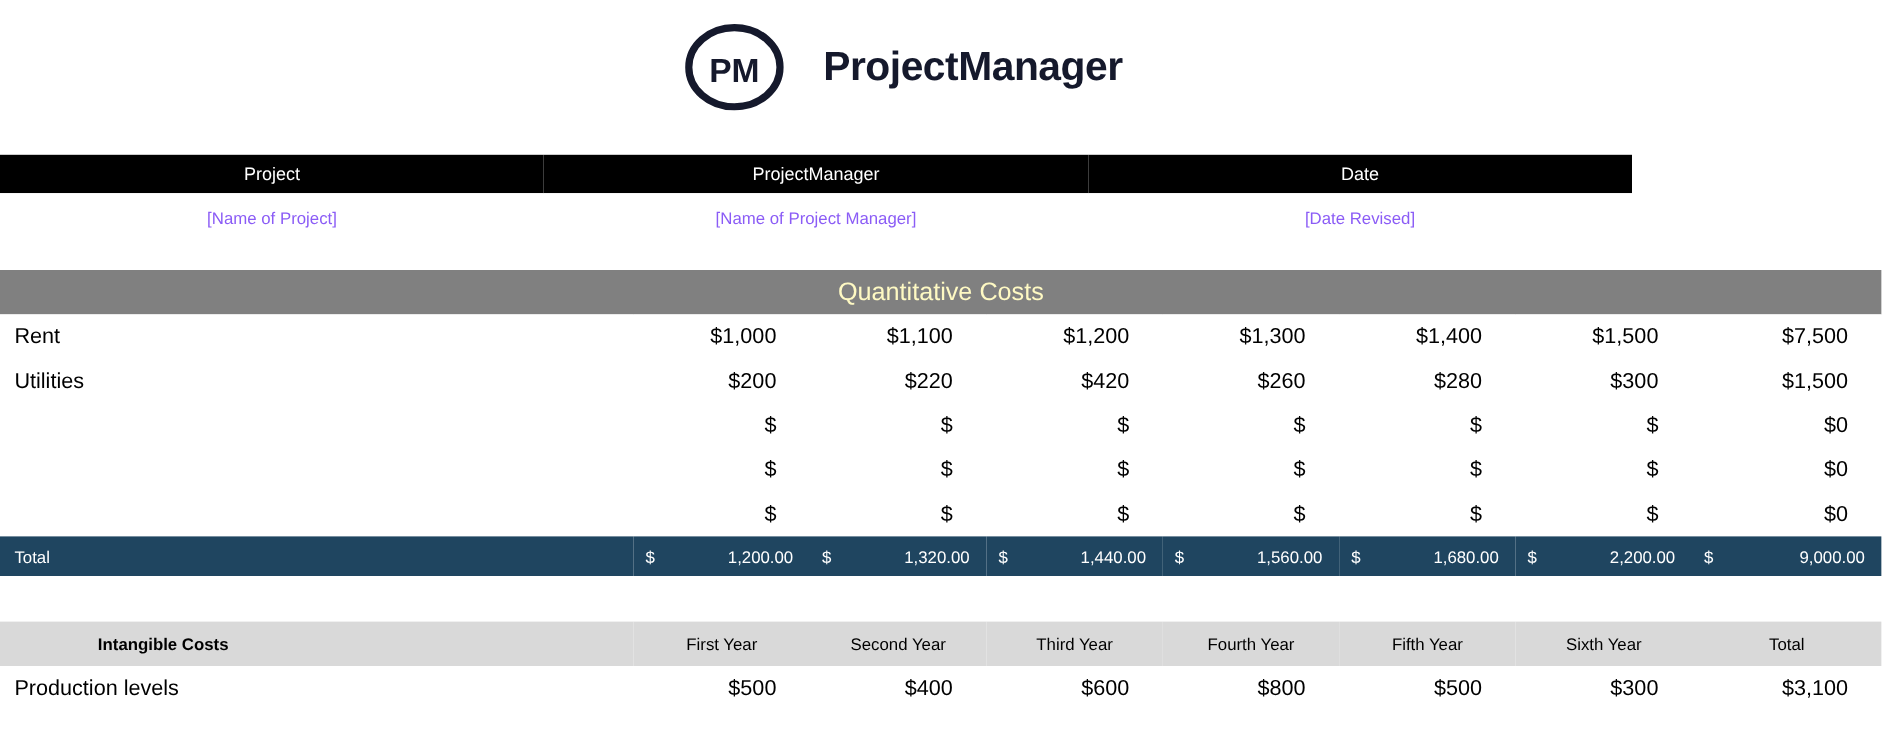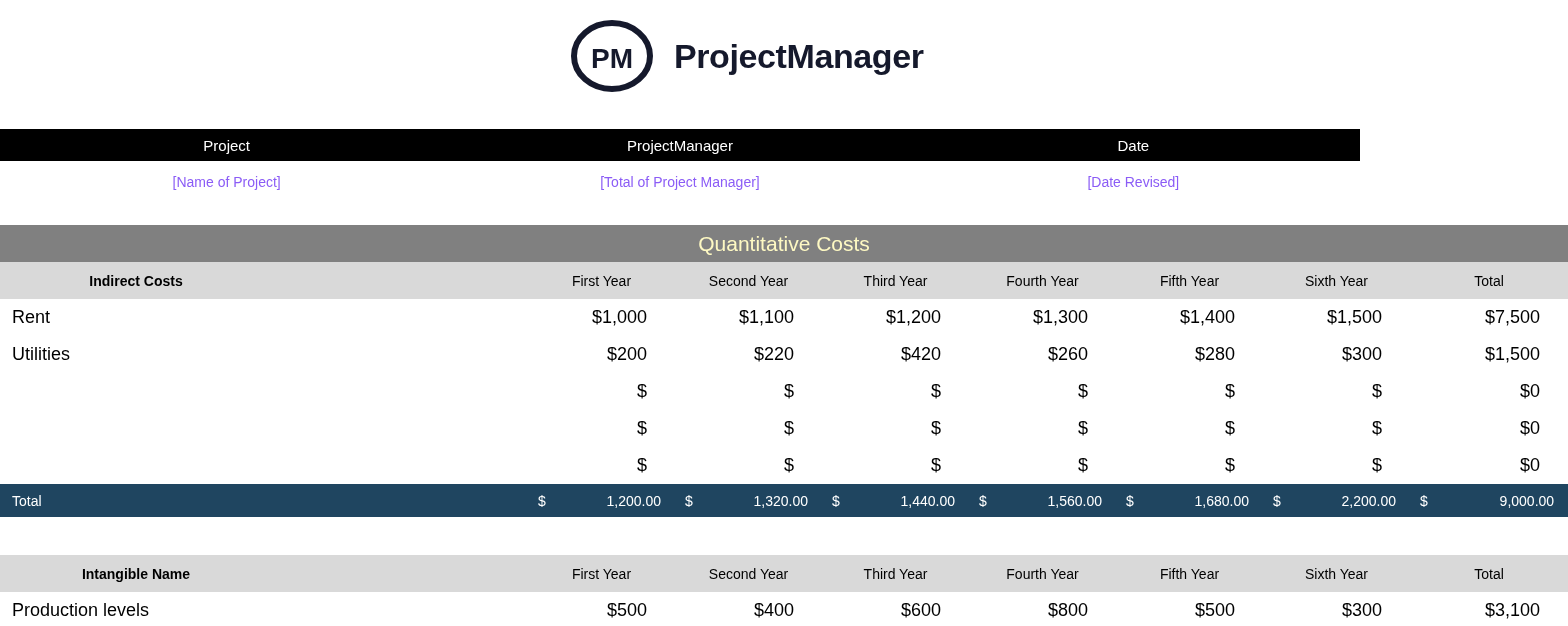--- a/index.html
+++ b/index.html
@@ -29,21 +29,21 @@
     font-weight: bold;
     letter-spacing: -0.2px;
     white-space: nowrap;
   }
   .brand {
     position: absolute;
     left: 568px;
     top: 20px;
     display: flex;
     align-items: center;
-    gap: 18px;
+    gap: 30px;
   }
   .brand-mark {
     width: 88px;
     height: 72px;
     display: block;
   }
   .brand-name {
     font-size: 34px;
     font-weight: bold;
     color: #15192c;
@@ -167,21 +167,21 @@
 
 <table class="grid">
   <tbody>
       <tr class="info-bar">
     <td class="info-col">Project</td>
     <td class="info-col">ProjectManager</td>
     <td class="info-col">Date</td>
   </tr>
   <tr class="info-values">
     <td class="info-col">[Name of Project]</td>
-    <td class="info-col">[Total of Project Manager]</td>
+    <td class="info-col">[Name of Project Manager]</td>
     <td class="info-col">[Date Revised]</td>
   </tr>
 </tbody>
   </table>
 
 <div class="spacer-22"></div>
 
 <table class="grid">
   <colgroup>
     <col class="c-label">
@@ -192,30 +192,20 @@
       <col class="c-year">
       <col class="c-year">
       <col class="c-total">
   </colgroup>
 
   <tbody>
       <tr class="band-title">
     <td colspan="8">Quantitative Costs</td>
   </tr>
 
-  <tr class="col-head">
-    <td class="lbl">Indirect Costs</td>
-    <td>First Year</td>
-    <td>Second Year</td>
-    <td>Third Year</td>
-    <td>Fourth Year</td>
-    <td>Fifth Year</td>
-    <td>Sixth Year</td>
-    <td>Total</td>
-  </tr>
 
   <tr class="data-row">
     <td class="lbl">Rent</td>
     <td class="num">$1,000</td>
     <td class="num">$1,100</td>
     <td class="num">$1,200</td>
     <td class="num">$1,300</td>
     <td class="num">$1,400</td>
     <td class="num">$1,500</td>
     <td class="num tot">$7,500</td>
@@ -322,21 +312,21 @@
       <col class="c-year">
       <col class="c-year">
     <col class="c-year">
       <col class="c-year">
       <col class="c-year">
       <col class="c-total">
   </colgroup>
 
   <tbody>
       <tr class="col-head">
-    <td class="lbl">Intangible Name</td>
+    <td class="lbl">Intangible Costs</td>
     <td>First Year</td>
     <td>Second Year</td>
     <td>Third Year</td>
     <td>Fourth Year</td>
     <td>Fifth Year</td>
     <td>Sixth Year</td>
     <td>Total</td>
   </tr>
 
   <tr class="data-row">

